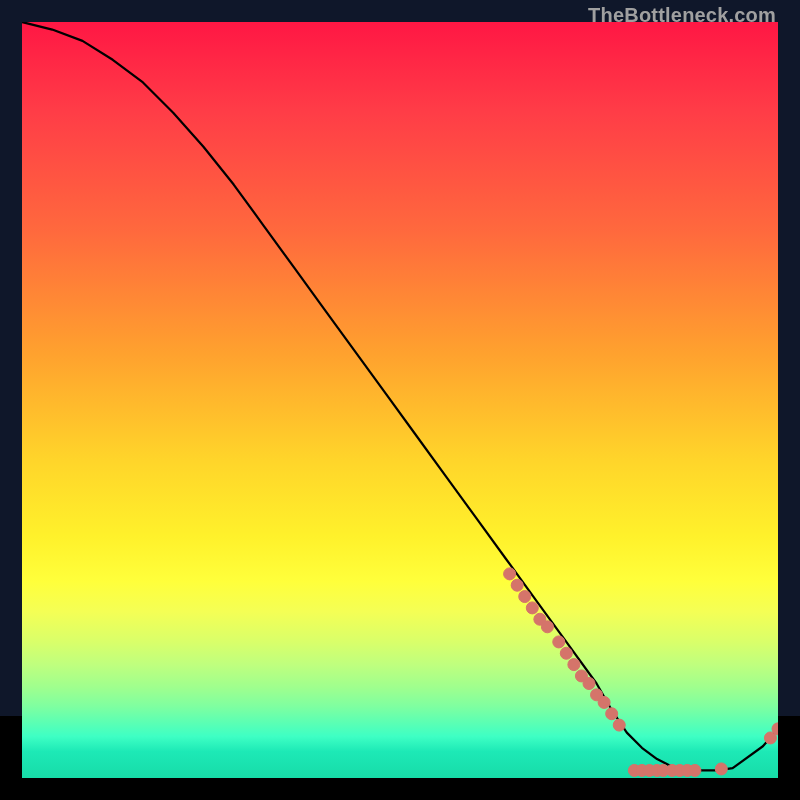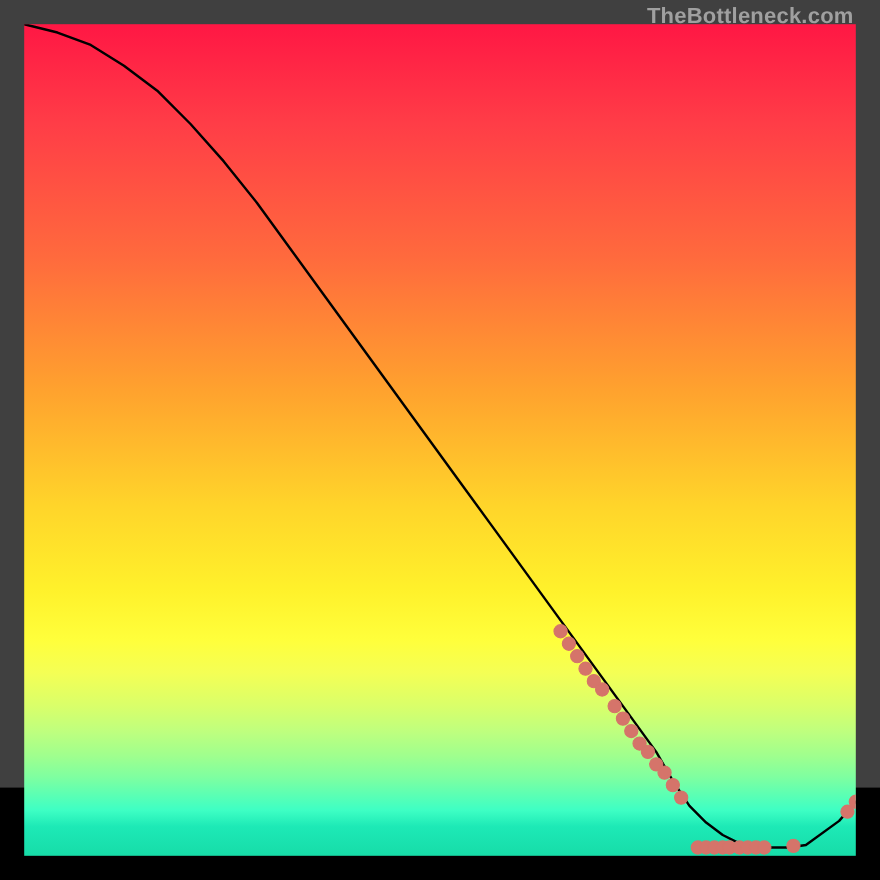--- a/index.html
+++ b/index.html
@@ -8,21 +8,21 @@
     background: #000;
     width: 800px;
     height: 800px;
     overflow: hidden;
     font-family: Arial, Helvetica, sans-serif;
   }
   .stage {
     position: relative;
     width: 800px;
     height: 716px;
-    background: #404040;
+    background: #0f172a;
   }
   .plot {
     position: absolute;
     left: 22px;
     top: 22px;
     width: 756px;
     height: 756px;
   }
   .gradient {
     position: absolute;

